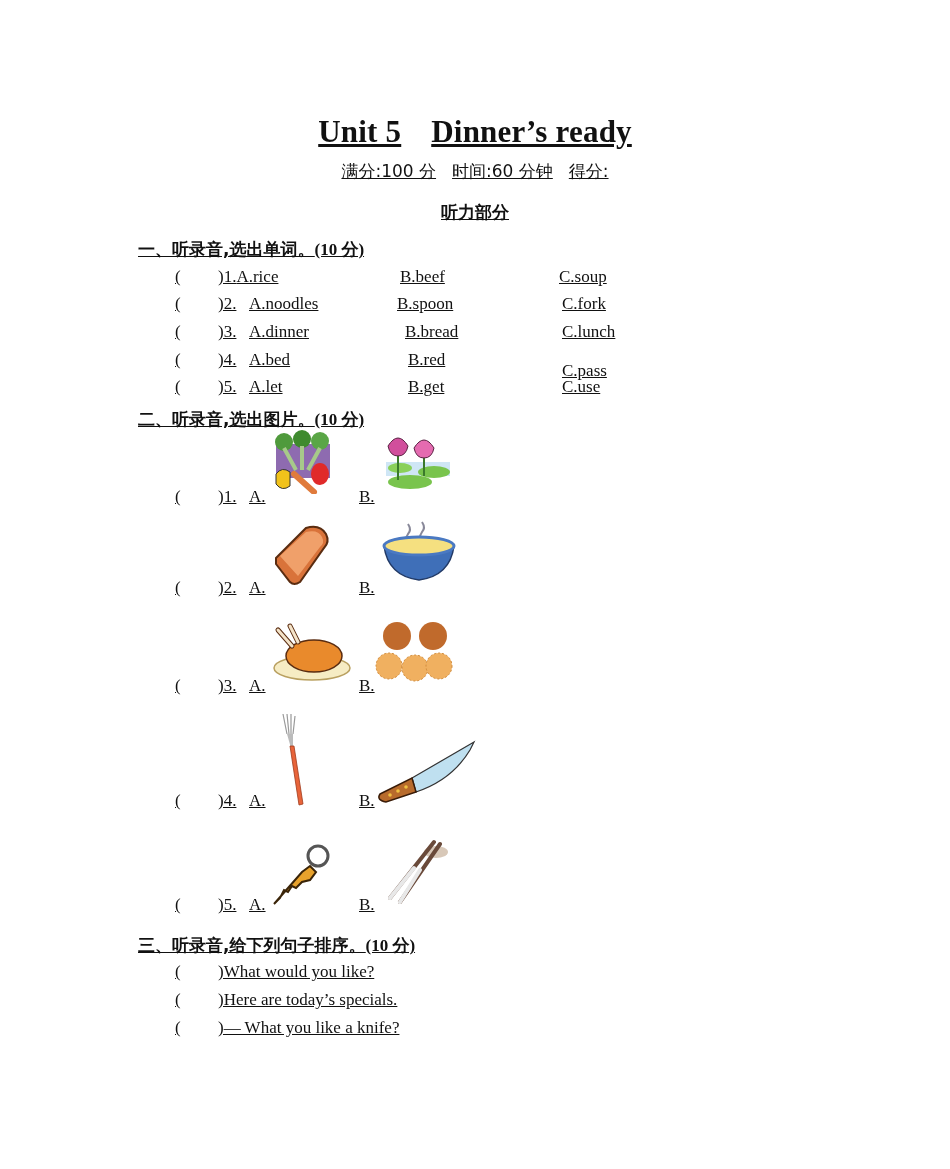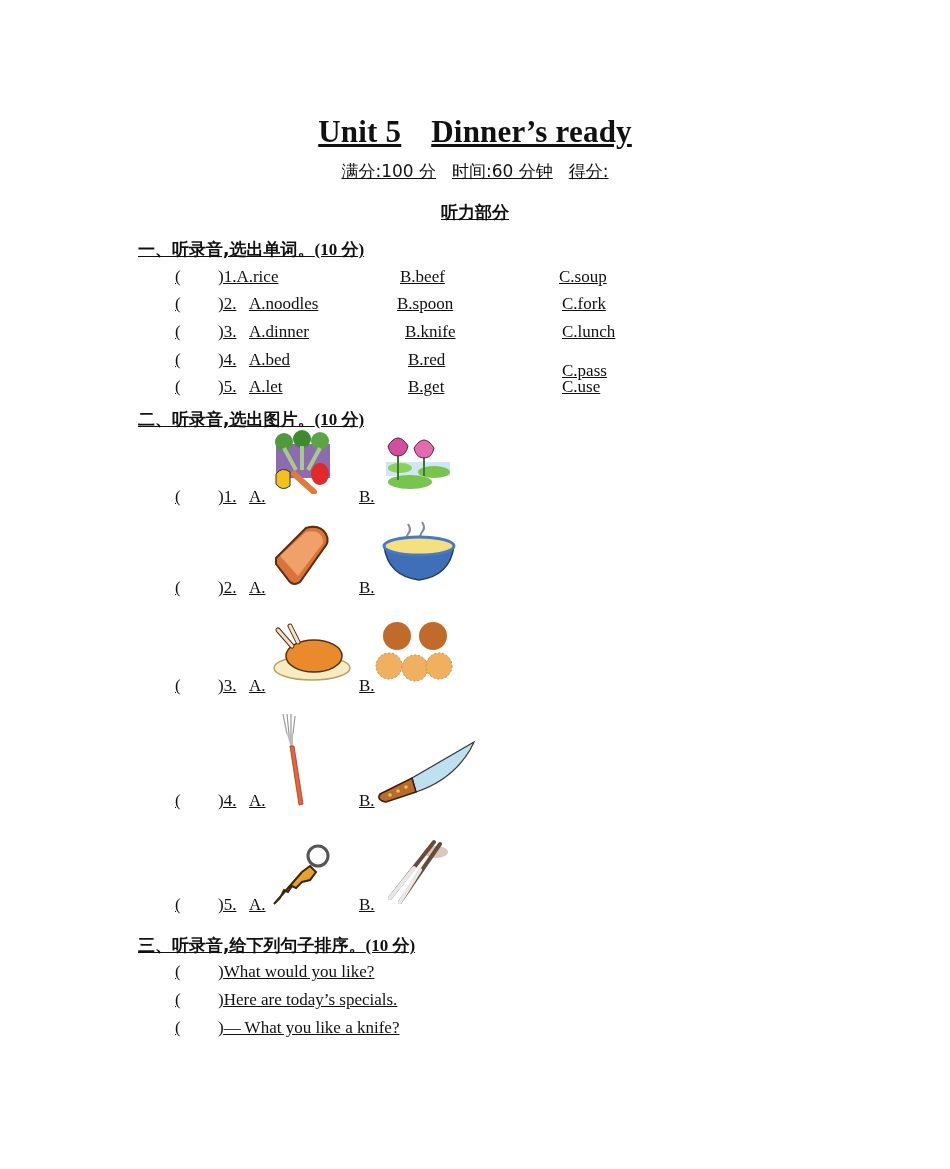--- a/index.html
+++ b/index.html
@@ -41,21 +41,21 @@
 
 <div class="abs row paren-l" style="top:294px;">(</div>
 <div class="abs row paren-r" style="top:294px;">)2.</div>
 <div class="abs row" style="top:294px; left:249px;">A.noodles</div>
 <div class="abs row" style="top:294px; left:397px;">B.spoon</div>
 <div class="abs row" style="top:294px; left:562px;">C.fork</div>
 
 <div class="abs row paren-l" style="top:322px;">(</div>
 <div class="abs row paren-r" style="top:322px;">)3.</div>
 <div class="abs row" style="top:322px; left:249px;">A.dinner</div>
-<div class="abs row" style="top:322px; left:405px;">B.knife</div>
+<div class="abs row" style="top:322px; left:405px;">B.bread</div>
 <div class="abs row" style="top:322px; left:562px;">C.lunch</div>
 
 <div class="abs row paren-l" style="top:350px;">(</div>
 <div class="abs row paren-r" style="top:350px;">)4.</div>
 <div class="abs row" style="top:350px; left:249px;text-align:right;">A.bed</div>
 <div class="abs row" style="top:350px; left:408px;">B.red</div>
 <div class="abs row" style="top:361px; left:562px;">C.pass</div>
 
 <div class="abs row paren-l" style="top:377px;">(</div>
 <div class="abs row paren-r" style="top:377px;">)5.</div>

